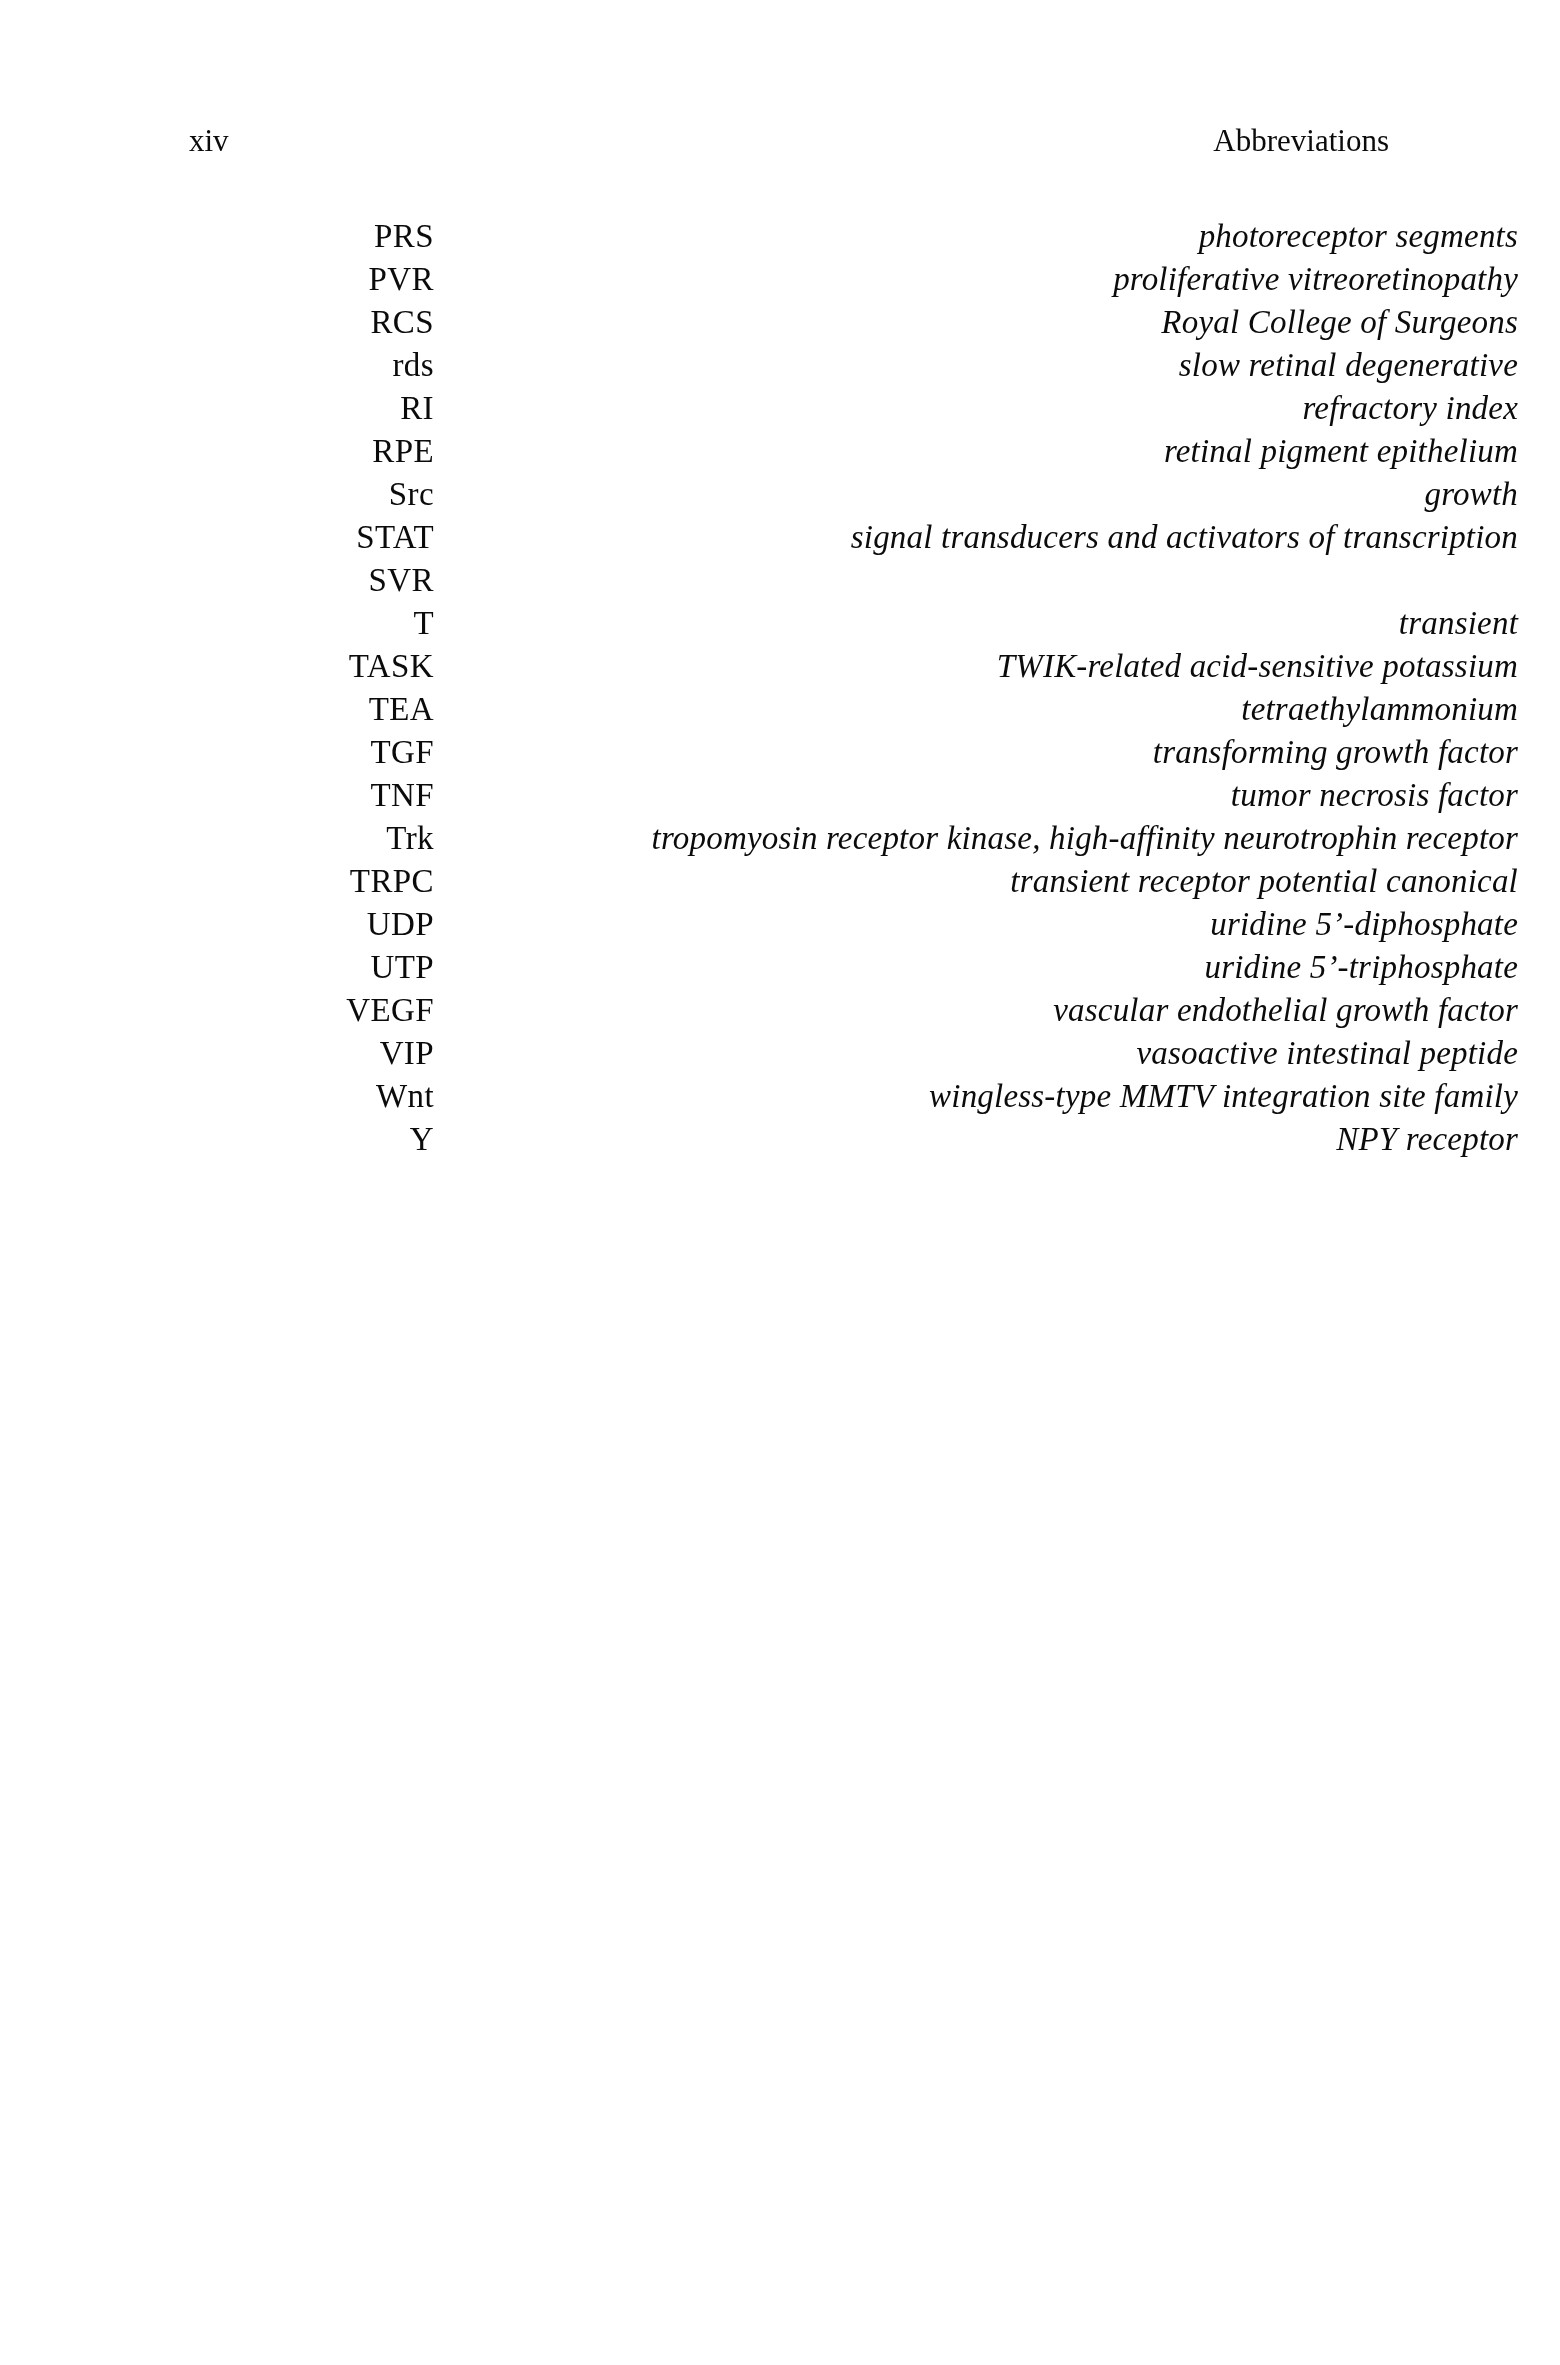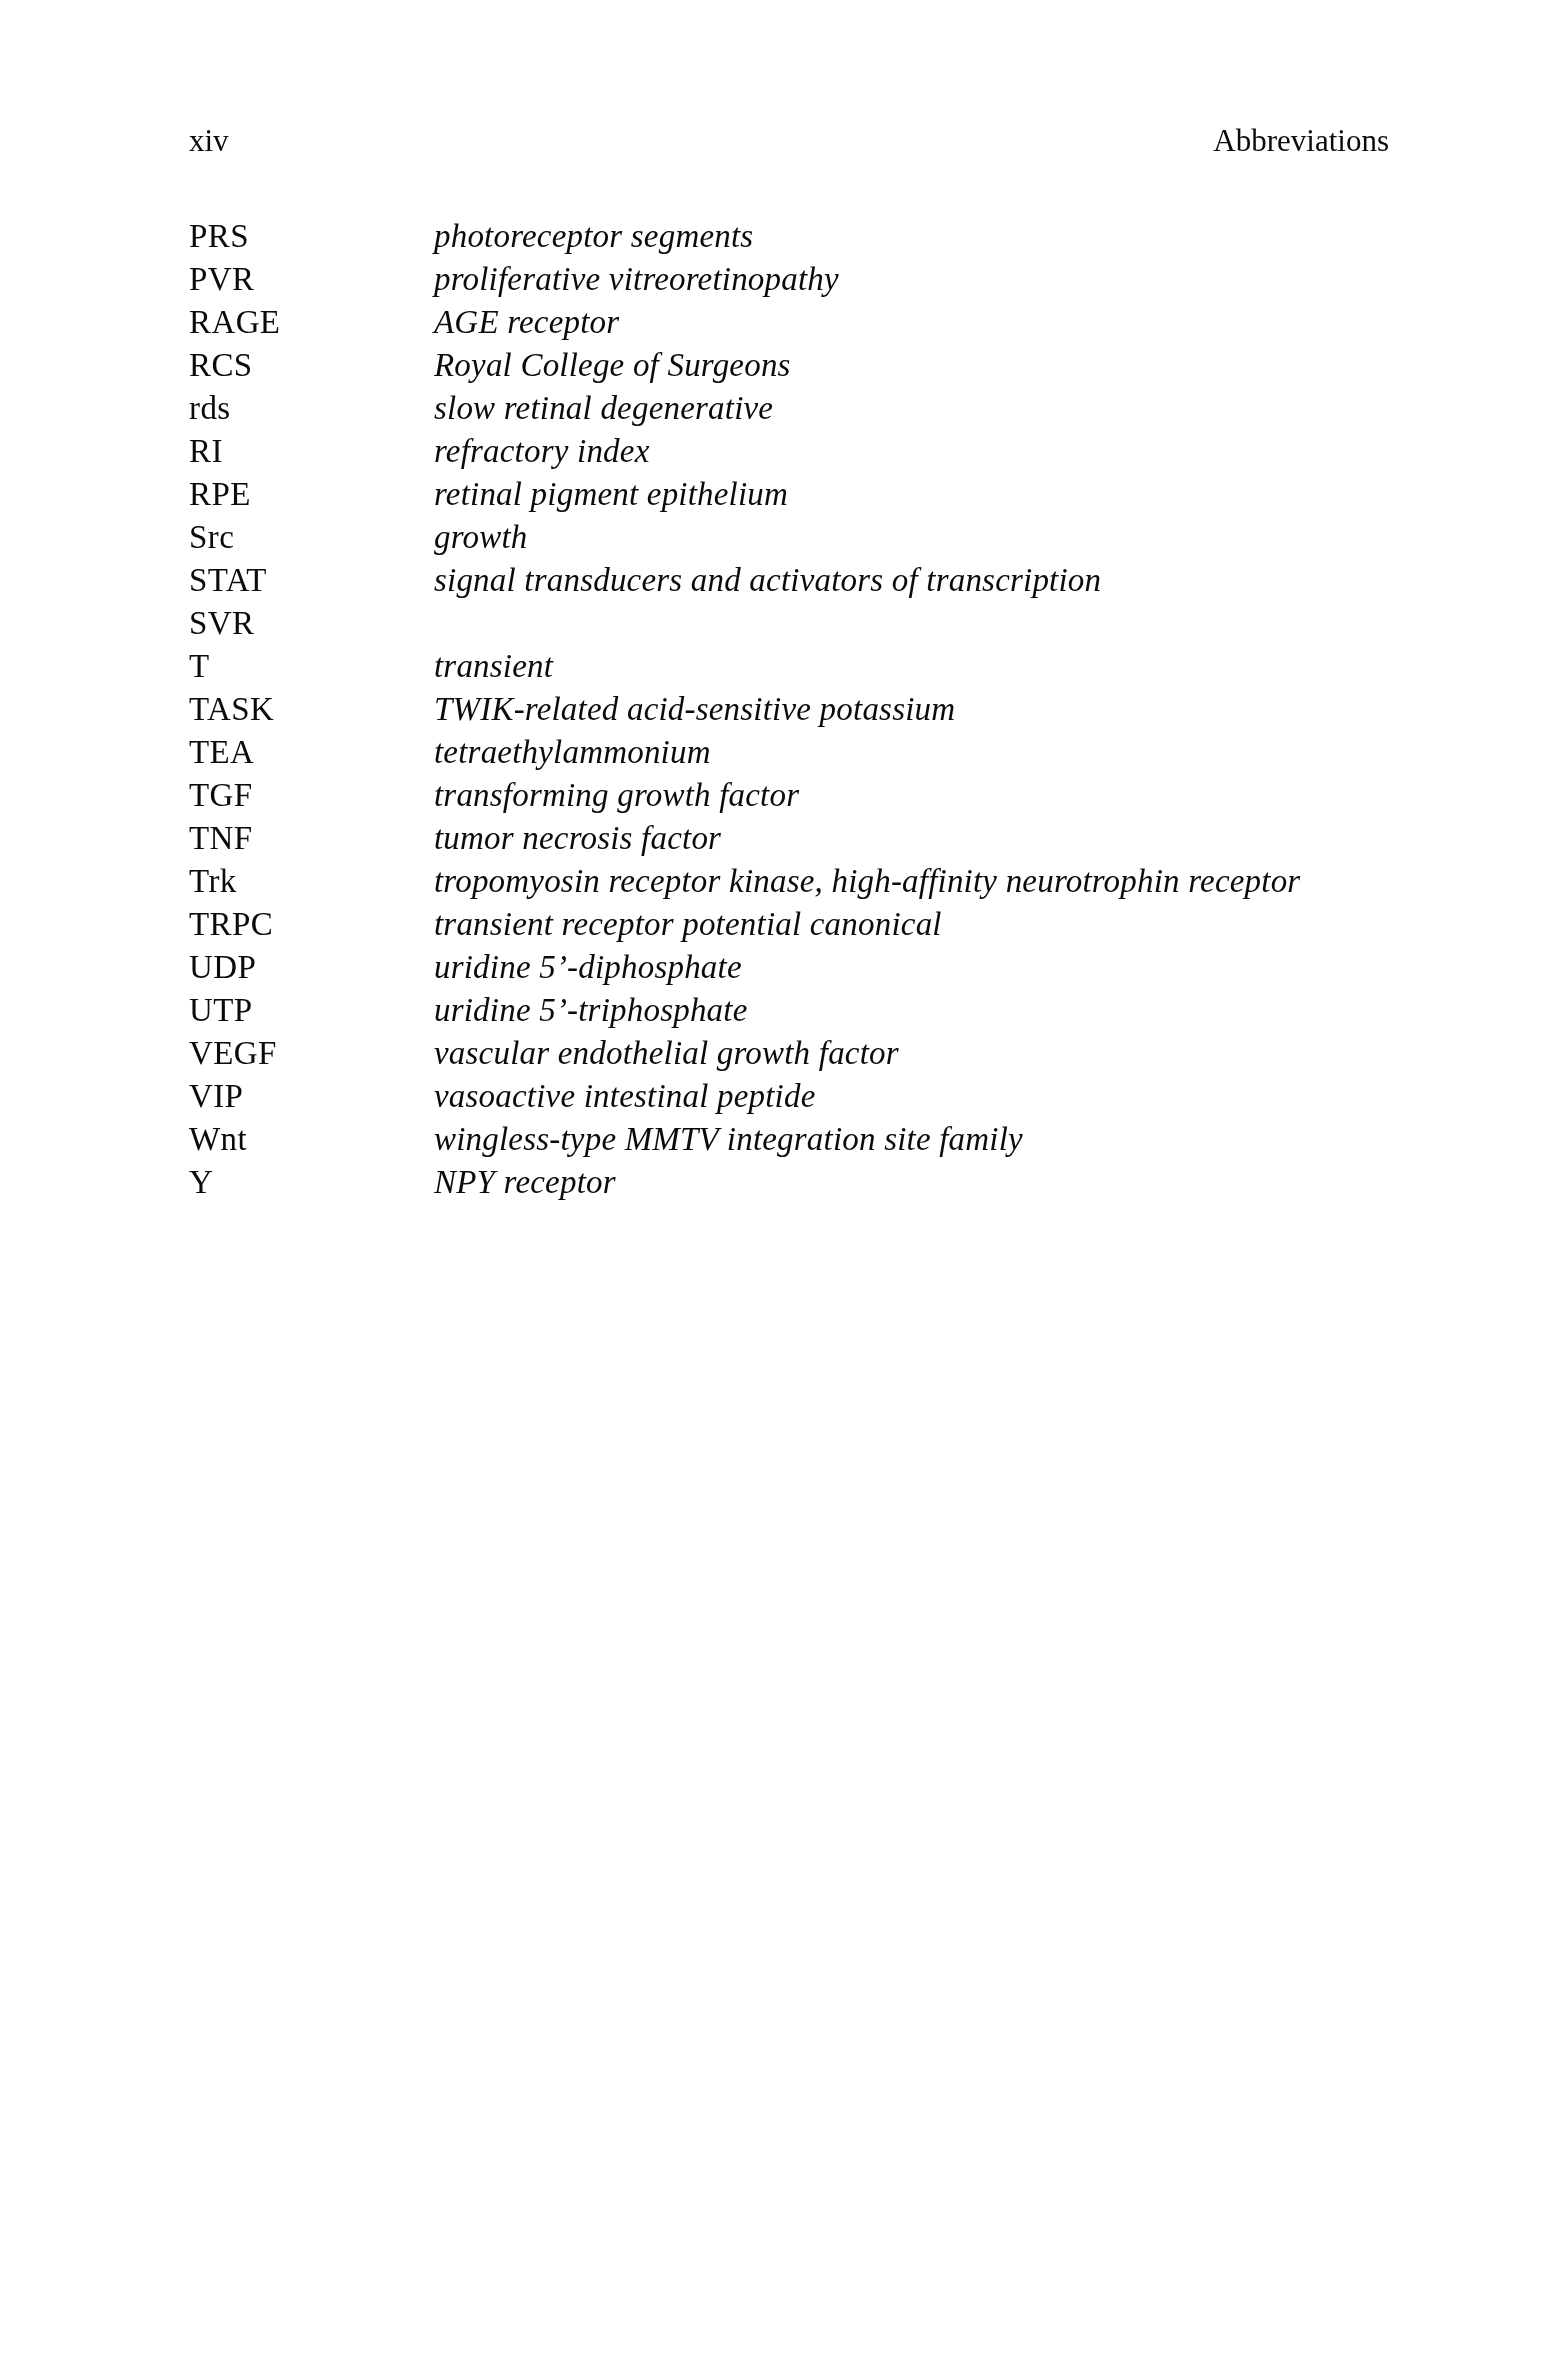--- a/index.html
+++ b/index.html
@@ -33,20 +33,21 @@
     top: 215px;
     width: 1329px;
   }
   .abbrev-row {
     display: grid;
     grid-template-columns: 245px 1fr;
     align-items: baseline;
     font-size: 33px;
     line-height: 43px;
     white-space: nowrap;
+    text-align: right;
   }
   .abbrev-term { letter-spacing: 0.4px; }
   .abbrev-definition { letter-spacing: 0.2px; font-style: italic; }
 </style>
 </head>
 <body>
 
 <div class="page">
 
   <div class="running-head">
@@ -58,24 +59,20 @@
     <div class="abbrev-row">
       <span class="abbrev-term">PRS</span>
       <span class="abbrev-definition">photoreceptor segments</span>
     </div>
 
     <div class="abbrev-row">
       <span class="abbrev-term">PVR</span>
       <span class="abbrev-definition">proliferative vitreoretinopathy</span>
     </div>
 
-    <div class="abbrev-row">
-      <span class="abbrev-term">RAGE</span>
-      <span class="abbrev-definition">AGE receptor</span>
-    </div>
 
     <div class="abbrev-row">
       <span class="abbrev-term">RCS</span>
       <span class="abbrev-definition">Royal College of Surgeons</span>
     </div>
 
     <div class="abbrev-row">
       <span class="abbrev-term">rds</span>
       <span class="abbrev-definition">slow retinal degenerative</span>
     </div>

